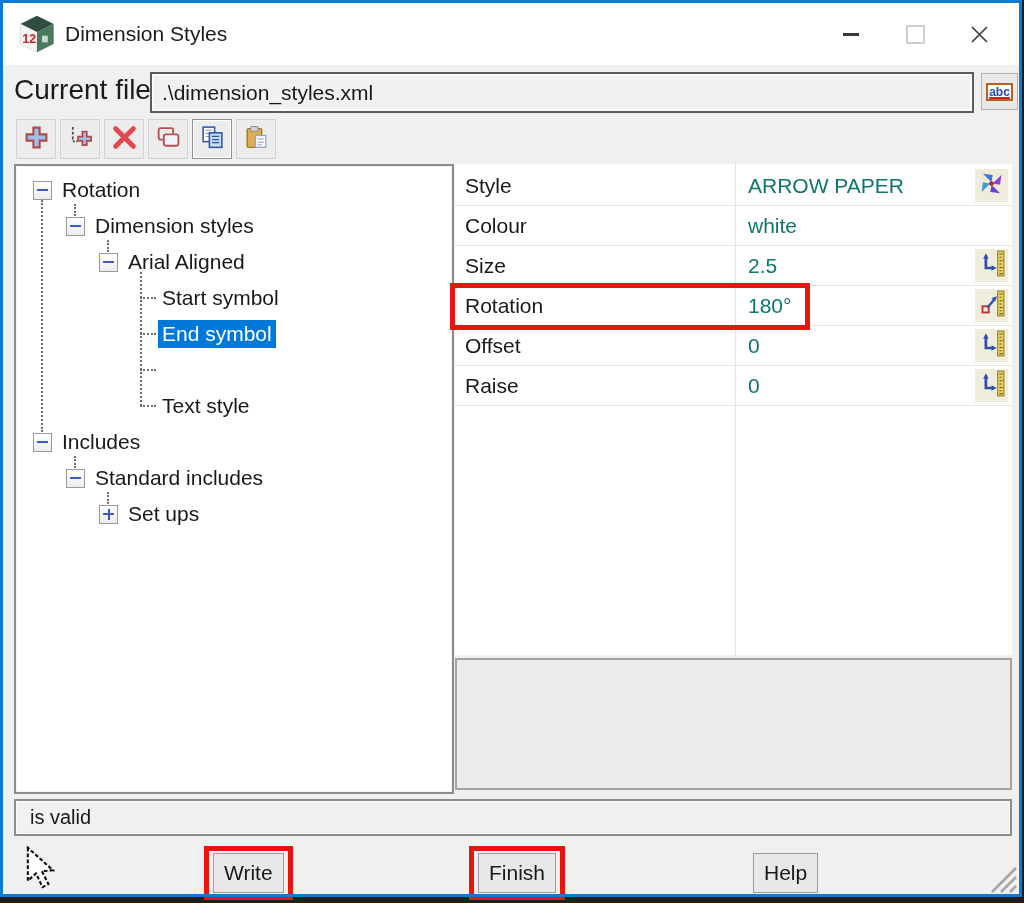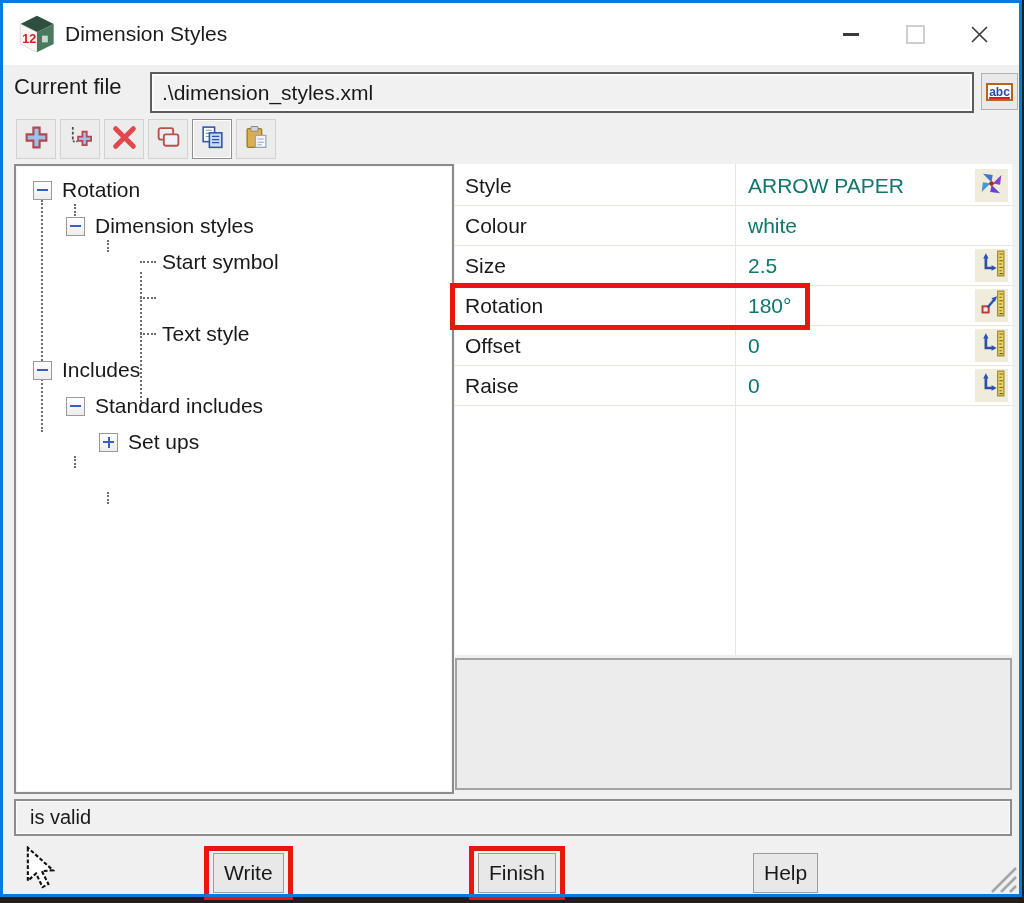--- a/index.html
+++ b/index.html
@@ -11,21 +11,21 @@
   
   .titlebar{position:absolute;left:3px;top:3px;width:1016px;height:62px;background:#ffffff;display:flex;align-items:center;}
   .app-icon{margin-left:14px;width:40px;height:40px;display:inline-flex;}
   .title{margin-left:8px;font-size:21px;color:#1b1b1b;}
   .win-controls{position:absolute;right:8px;top:0;height:62px;display:flex;align-items:center;}
   .win-btn{width:64px;height:56px;display:flex;align-items:center;justify-content:center;cursor:default;}
   .glyph-min{width:16px;height:0;border-top:3px solid #3a3a3a;}
   .glyph-max{width:15px;height:15px;border:2px solid #cfcfcf;}
 
   
-  .filebar-label{position:absolute;left:14px;top:74px;font-size:22px;color:#1b1b1b;}
+  .filebar-label{position:absolute;left:14px;top:74px;font-size:28px;color:#1b1b1b;}
   .file-field{position:absolute;left:150px;top:72px;width:820px;height:37px;background:#f1f1f1;
       border:2px solid #5c5c5c;box-shadow:inset 0 0 0 2px #fbfbfb;display:flex;align-items:center;}
   .file-field span{padding-left:10px;font-size:21px;color:#19191c;white-space:nowrap;}
   .abc-btn{position:absolute;left:981px;top:73px;width:35px;height:35px;background:#e9e9e9;border:1px solid #b2b2b2;
       display:flex;align-items:center;justify-content:center;}
   .abc-inner{border:2px solid #b5651d;background:#fdfdfb;color:#2b4bb4;font-size:12px;font-weight:bold;
       line-height:14px;padding:0 1px;text-decoration:underline;text-decoration-color:#cc2222;text-decoration-thickness:2px;}
 
   
   .toolbar{position:absolute;left:16px;top:119px;height:40px;display:flex;gap:4px;}
@@ -169,23 +169,31 @@
     <div class="connector" style="left:91px;top:326px;height:12px;"></div>
     <div class="tree-inner" id="tree">
         <div class="tree-row" style="padding-left: 17px;">
           <span class="exp"></span>
           <span class="tree-label">Rotation</span>
         </div>
         <div class="tree-row" style="padding-left: 50px;">
           <span class="exp"></span>
           <span class="tree-label">Dimension styles</span>
         </div>
+        <div class="tree-row" style="padding-left: 83px;">
+          <span class="exp"></span>
+          <span class="tree-label">Arial Aligned</span>
+        </div>
         <div class="tree-row" style="padding-left: 124px;">
           <span class="stub"></span>
           <span class="tree-label">Start symbol</span>
+        </div>
+        <div class="tree-row" style="padding-left: 124px;">
+          <span class="stub"></span>
+          <span class="tree-label selected">End symbol</span>
         </div>
         <div class="tree-row" style="padding-left: 124px;">
           <span class="stub"></span>
         </div>
         <div class="tree-row" style="padding-left: 124px;">
           <span class="stub"></span>
           <span class="tree-label">Text style</span>
         </div>
         <div class="tree-row" style="padding-left: 17px;">
           <span class="exp"></span>

